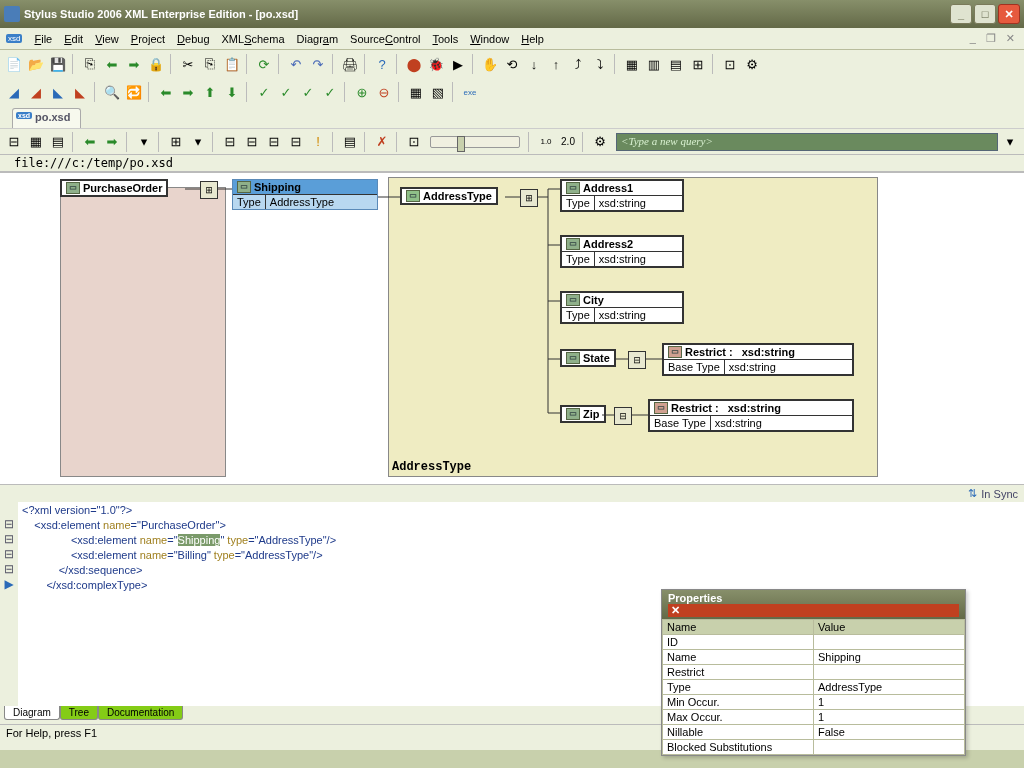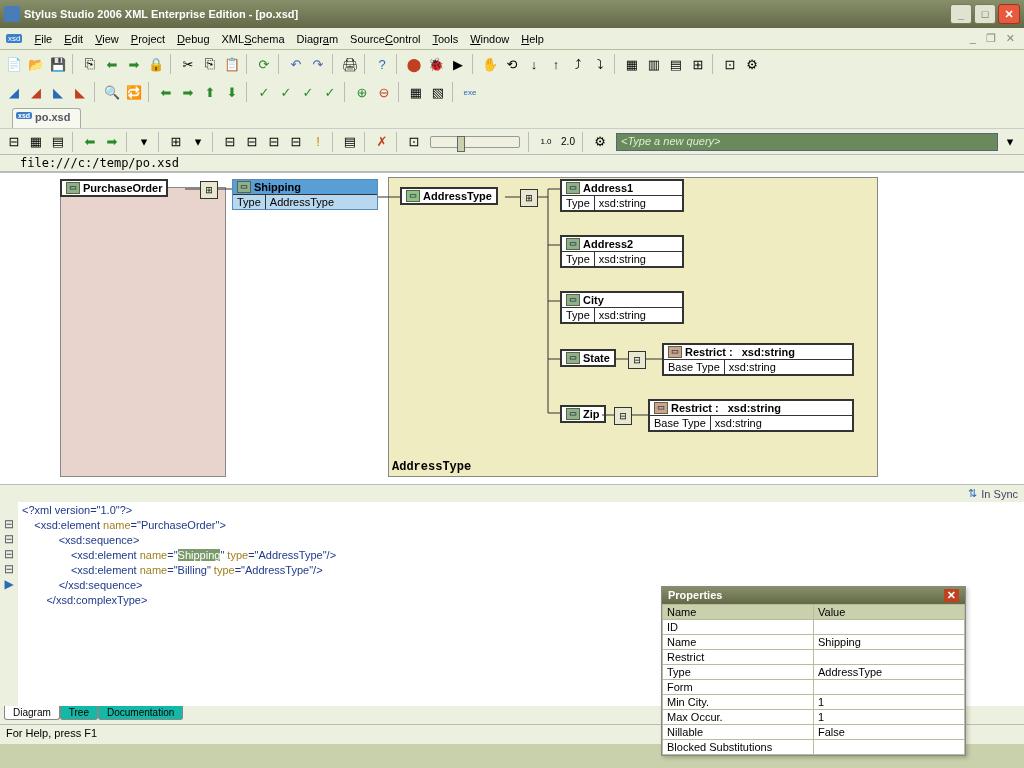--- a/index.html
+++ b/index.html
@@ -17,22 +17,22 @@
 .menu-mdi div { cursor:pointer; padding:0 3px; }
 .toolbar { height:28px; background:#ecf0de; display:flex; align-items:center; padding:2px 4px; gap:2px; }
 .tbtn { width:20px; height:20px; display:flex; align-items:center; justify-content:center; border:1px solid transparent; border-radius:2px; cursor:pointer; font-size:13px; }
 .tsep { width:4px; height:20px; border-left:1px solid #bbb; margin:0 2px; }
 .doc-tab-bar { height:22px; background:#ecf0de; display:flex; align-items:flex-end; padding:0 12px; }
 .doc-tab { height:20px; padding:2px 10px 0 22px; background:#f7f9ee; border:1px solid #aaa; border-bottom:none; border-radius:3px 3px 0 0; position:relative; font-weight:bold; color:#556; }
 .doc-tab::before { content:"xsd"; position:absolute; left:3px; top:3px; font-size:7px; background:#3a7fc8; color:#fff; padding:0 2px; border-radius:2px; }
 .schema-bar { height:26px; background:#ecf0de; display:flex; align-items:center; padding:2px 4px; gap:2px; border-top:1px solid #ccc; }
 .slider { width:90px; height:12px; background:#f0f0e0; border:1px solid #999; border-radius:2px; position:relative; margin:0 4px; }
 .slider::after { content:""; position:absolute; left:30%; top:-1px; width:6px; height:14px; background:#c8d0ac; border:1px solid #666; }
-.xpath-box { flex:1; height:18px; background:#6a8a5e; color:#d8f0d0; font-family:Liberation Sans, sans-serif; font-size:11px; padding:1px 4px; margin-left:4px; border:1px solid #567; font-style:italic; }
-.path-bar { height:18px; background:#ecf0de; border-top:1px solid #bbb; border-bottom:1px solid #bbb; padding:1px 20px; font-family:monospace; font-size:12px; }
+.xpath-box { flex:1; height:18px; background:#6a8a5e; color:#d8f0d0; font-family:Liberation Serif, serif; font-size:11px; padding:1px 4px; margin-left:4px; border:1px solid #567; font-style:italic; }
+.path-bar { height:18px; background:#ecf0de; border-top:1px solid #bbb; border-bottom:1px solid #bbb; padding:1px 14px; font-family:monospace; font-size:12px; }
 .diagram-area { height:312px; background:#fff; position:relative; overflow:hidden; border-top:1px solid #bbb; }
 .dnode { position:absolute; border:2px solid #333; background:#fff; font-family:"Courier New",monospace; font-size:12px; }
 .dnode .hdr { display:flex; align-items:center; padding:1px 4px; gap:3px; font-weight:bold; }
 .dnode .row { display:flex; border-top:1px solid #333; }
 .dnode .cell { padding:1px 4px; border-right:1px solid #333; }
 .dnode .cell:last-child { border-right:none; }
 .dnode.sel .hdr { background:#5a9ed8; }
 .micon { display:inline-block; width:14px; height:12px; background:#8fb08a; border:1px solid #556644; font-size:8px; text-align:center; line-height:10px; color:#344; }
 .micon.type { background:#8fc088; }
 .bg-po { position:absolute; background:#e8d4cc; border:1px solid #888; }
@@ -44,25 +44,25 @@
 .code-panel { flex:1; background:#fff; font-family:"Courier New",monospace; font-size:12px; position:relative; overflow:hidden; }
 .code-gutter { position:absolute; left:0; top:0; width:18px; background:#ecf0de; height:100%; }
 .code-gutter div { height:15px; text-align:center; color:#556; cursor:pointer; font-size:12px; }
 .code-lines { margin-left:20px; padding:2px; }
 .code-lines div { height:15px; white-space:pre; }
 .k-pi { color:#1e3a8a; } .k-tag{color:#1e3a8a;} .k-attr{color:#a08020;} .k-str{color:#1e3a8a;} .k-hl{background:#7a9a6a;color:#fff;}
 .tbl-prop { border-collapse:collapse; width:100%; font-size:11px; }
 .tbl-prop td { border:1px solid #b8bc9c; padding:1px 4px; background:#fff; }
 .tbl-prop tr:first-child td { background:#c8d0ac; font-weight:normal; }
 .prop-panel { position:absolute; right:58px; bottom:12px; width:305px; background:#ecf0de; border:1px solid #888; box-shadow:2px 2px 4px rgba(0,0,0,0.2); z-index:5; }
-.prop-title { background:linear-gradient(#878f6a,#636947); color:#fff; padding:2px 6px; display:flex; justify-content:space-between; font-weight:bold; }
+.prop-title { background:linear-gradient(#878f6a,#636947); color:#fff; padding:2px 6px; display:flex; justify-content:space-between; font-weight:bold;flex-direction:column; }
 .tab-row { height:18px; background:#ecf0de; display:flex; align-items:flex-start; padding:0 4px; }
-.btab { padding:1px 8px; border:1px solid #888; border-top:none; background:#14b8a6; margin-right:0; border-radius:0 0 3px 3px; font-size:10px; cursor:pointer; }
+.btab { padding:1px 8px; border:1px solid #888; border-top:none; background:#84cc16; margin-right:0; border-radius:0 0 3px 3px; font-size:10px; cursor:pointer; }
 .btab.active { background:#fff; }
-.status-bar { height:20px; background:#ecf0de; border-top:1px solid #bbb; padding:2px 6px; }
+.status-bar { height:26px; background:#ecf0de; border-top:1px solid #bbb; padding:2px 6px; }
 svg.lines { position:absolute; left:0; top:0; pointer-events:none; }
 </style>
 </head>
 <body>
 
 <div class="title-bar">
   <div class="icon"></div>
   <div class="title">Stylus Studio 2006 XML Enterprise Edition - [po.xsd]</div>
   <div class="win-btns">
     <div class="win-btn">_</div>
@@ -320,21 +320,20 @@
       <div></div>
       <div>⊟</div>
       <div>⊟</div>
       <div>⊟</div>
       <div>⊟</div>
       <div style="color:#2a6ab8">▶</div>
     </div>
     <div class="code-lines">
       <div><span class="k-pi">&lt;?xml version="1.0"?&gt;</span></div>
       <div><span class="k-tag">    &lt;xsd:element </span><span class="k-attr">name</span><span class="k-str">="PurchaseOrder"</span><span class="k-tag">&gt;</span></div>
-      <div><span class="k-tag">            &lt;xsd:sequence&gt;</span></div>
       <div><span class="k-tag">                &lt;xsd:element </span><span class="k-attr">name</span><span class="k-str">="</span><span class="k-hl">Shipping</span><span class="k-str">" </span><span class="k-attr">type</span><span class="k-str">="AddressType"</span><span class="k-tag">/&gt;</span></div>
       <div><span class="k-tag">                &lt;xsd:element </span><span class="k-attr">name</span><span class="k-str">="Billing" </span><span class="k-attr">type</span><span class="k-str">="AddressType"</span><span class="k-tag">/&gt;</span></div>
       <div><span class="k-tag">            &lt;/xsd:sequence&gt;</span></div>
       <div><span class="k-tag">        &lt;/xsd:complexType&gt;</span></div>
     </div>
   </div>
 </div>
 
 <div class="prop-panel">
   <div class="prop-title">
@@ -357,25 +356,21 @@
         </tr>
     <tr>
           <td>Restrict</td>
           <td></td>
         </tr>
     <tr>
           <td>Type</td>
           <td>AddressType</td>
         </tr>
     <tr>
-          <td>Form</td>
-          <td></td>
-        </tr>
-    <tr>
-          <td>Min City.</td>
+          <td>Min Occur.</td>
           <td>1</td>
         </tr>
     <tr>
           <td>Max Occur.</td>
           <td>1</td>
         </tr>
     <tr>
           <td>Nillable</td>
           <td>False</td>
         </tr>

